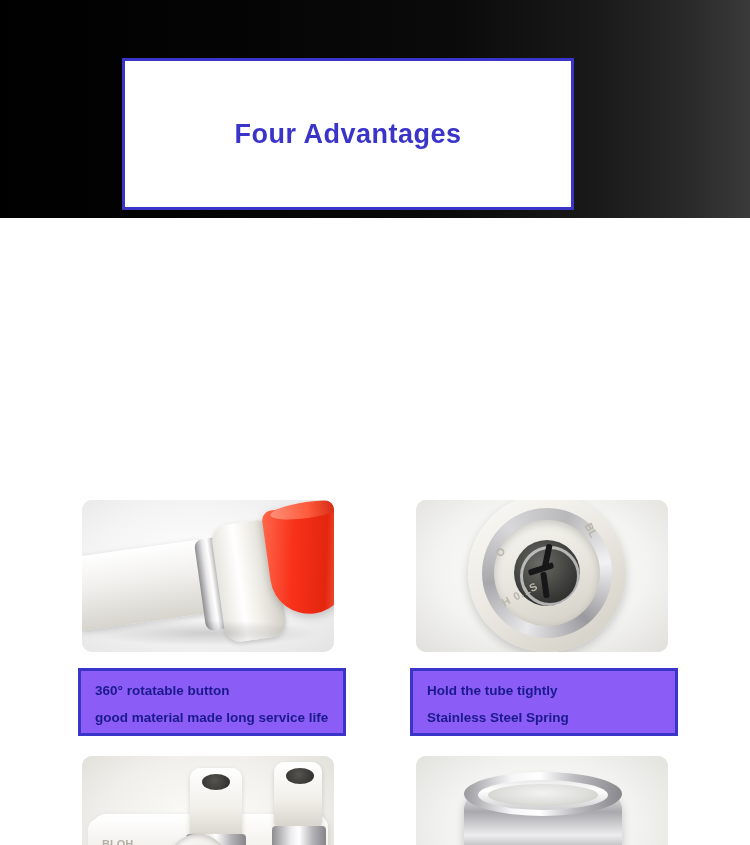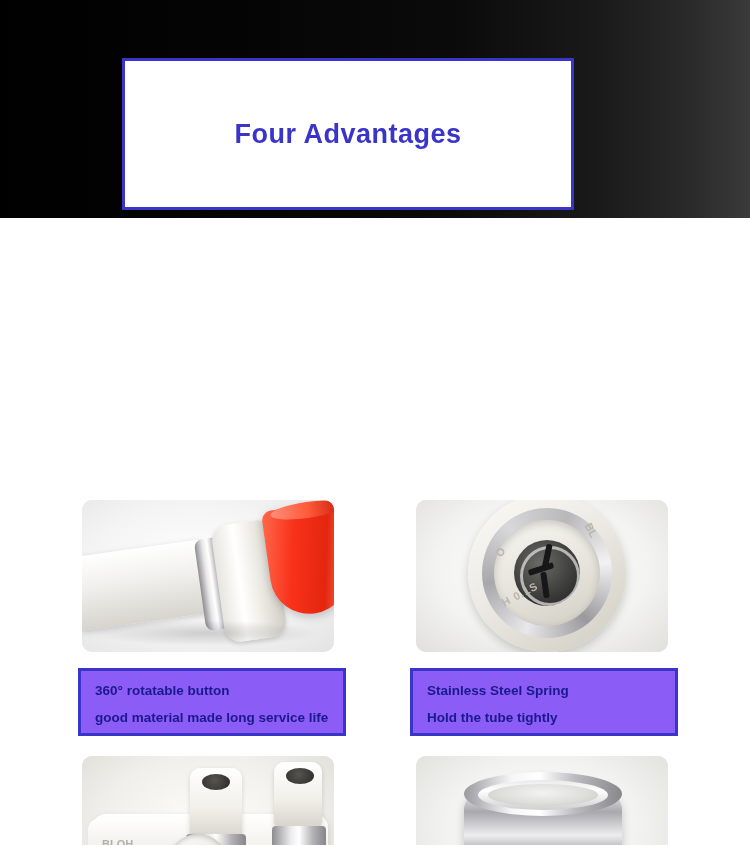--- a/index.html
+++ b/index.html
@@ -294,22 +294,22 @@
     <div class="p2-spring"></div>
     <div class="p2-claw1"></div>
     <div class="p2-claw2"></div>
     <div class="p2-claw3"></div>
     <div class="p2-text p2-t1">O</div>
     <div class="p2-text p2-t2">H 0.1S</div>
     <div class="p2-text p2-t3">BL</div>
   </div>
 
   <div class="caption" id="cap2">
+    <p>Hold the tube tightly</p>
     <p>Stainless Steel Spring</p>
-    <p>Hold the tube tightly</p>
   </div>
 
   <div class="photo" id="photo3">
     <div class="p3-bg"></div>
     <div class="p3-bar"></div>
     <div class="p3-left"></div>
     <div class="p3-port p3-p1"></div>
     <div class="p3-port p3-p2"></div>
     <div class="p3-nut p3-n1"></div>
     <div class="p3-nut p3-n2"></div>

